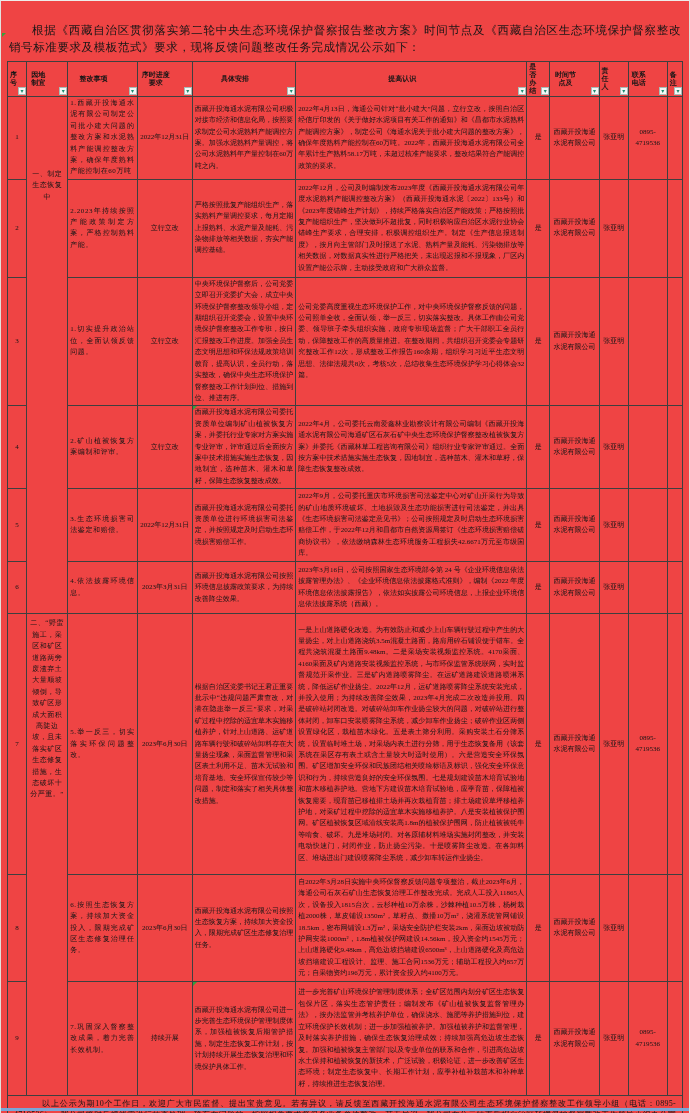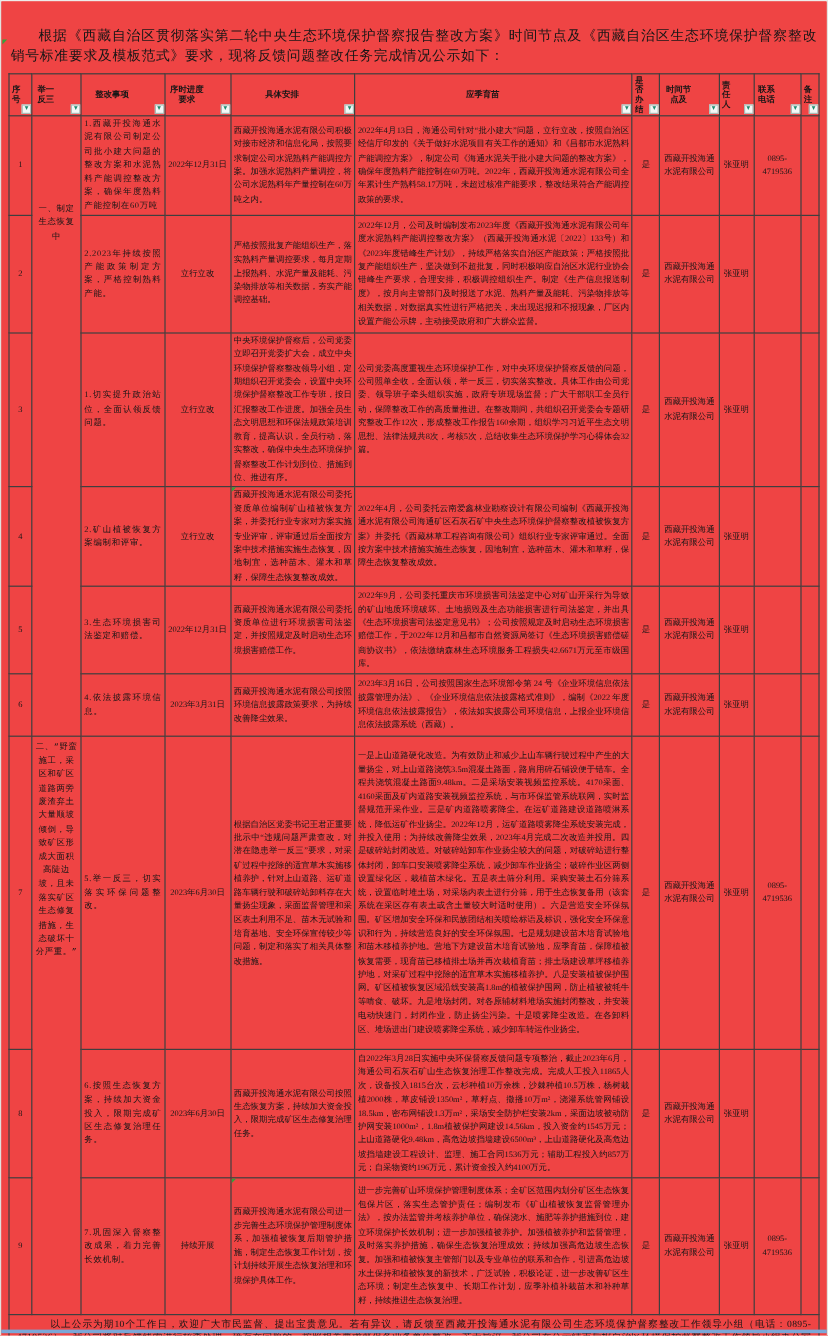--- a/index.html
+++ b/index.html
@@ -49,21 +49,21 @@
     line-height: 8px;
     height: 24px;
     padding-right: 20px;
     font-family: Liberation Serif, serif;
   }
   td.c { text-align: center; }
   td.j { text-align: justify; }
   td.measure { text-align: justify; letter-spacing: 0.6px; }
   td.group-cell { vertical-align: top; text-align: center; letter-spacing: 0.5px; }
   td.g1 { padding-top: 72px; }
-  td.g2 { padding-top: 4px; font-family: Liberation Mono, monospace; }
+  td.g2 { padding-top: 4px; }
   .filter {
     position: absolute; right: 0; bottom: 1px;
     width: 8px; height: 8px;
     border: 1px solid #a9bcb7;
     background: #f3f7f6;
     color: #1d8a6f;
     font-size: 6px; line-height: 6px;
     text-align: center;
     font-weight: normal;
     cursor: pointer;
@@ -108,25 +108,25 @@
         <col style="width:230px">
         <col style="width:23px">
         <col style="width:49px">
       <col style="width:29px">
         <col style="width:39px">
         <col style="width:15px">
     </colgroup>
     <thead>
       <tr>
         <th><span>序号</span><span class="filter">▾</span></th>
-        <th><span>举一反三</span><span class="filter">▾</span></th>
+        <th><span>因地制宜</span><span class="filter">▾</span></th>
         <th><span>整改事项</span><span class="filter">▾</span></th>
         <th><span>序时进度要求</span><span class="filter">▾</span></th>
         <th><span>具体安排</span><span class="filter">▾</span></th>
-        <th><span>应季育苗</span><span class="filter">▾</span></th>
+        <th><span>提高认识</span><span class="filter">▾</span></th>
         <th><span>是否办结</span><span class="filter">▾</span></th>
         <th><span>时间节点及</span><span class="filter">▾</span></th>
         <th><span>责任人</span><span class="filter">▾</span></th>
         <th><span>联系电话</span><span class="filter">▾</span></th>
         <th><span>备注</span><span class="filter">▾</span></th>
       </tr>
     </thead>
     <tbody>
       <tr style="height:72px">
         <td class="c">1</td>

